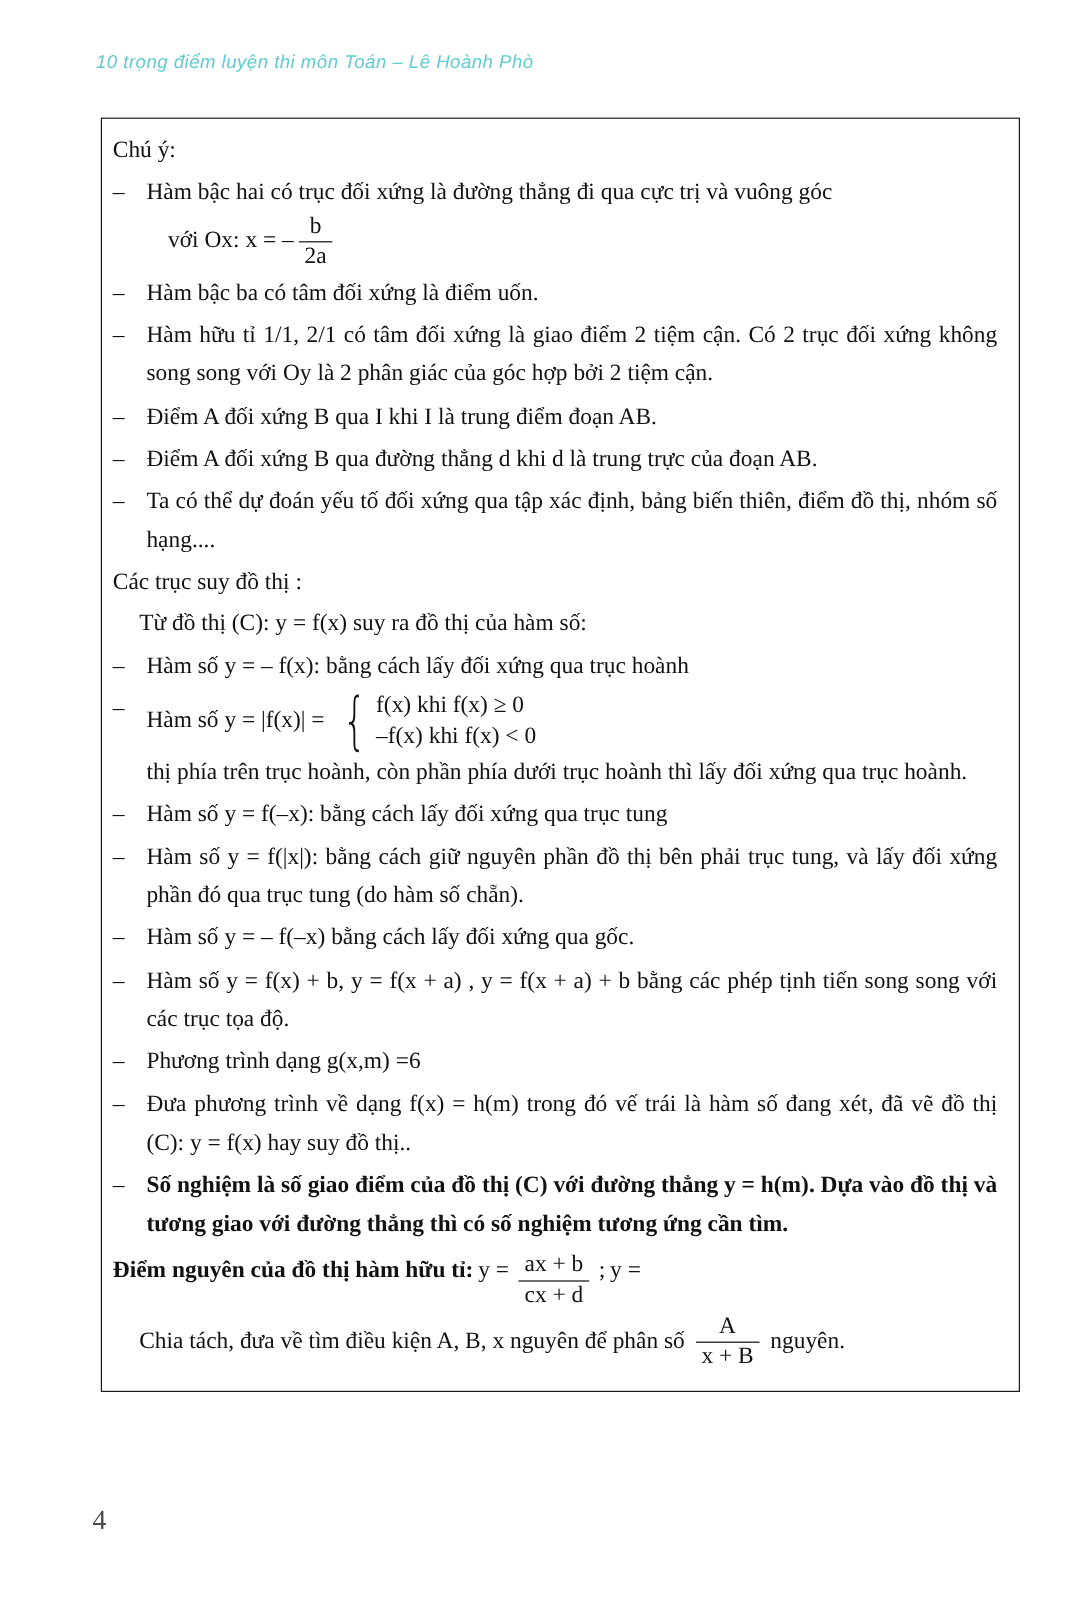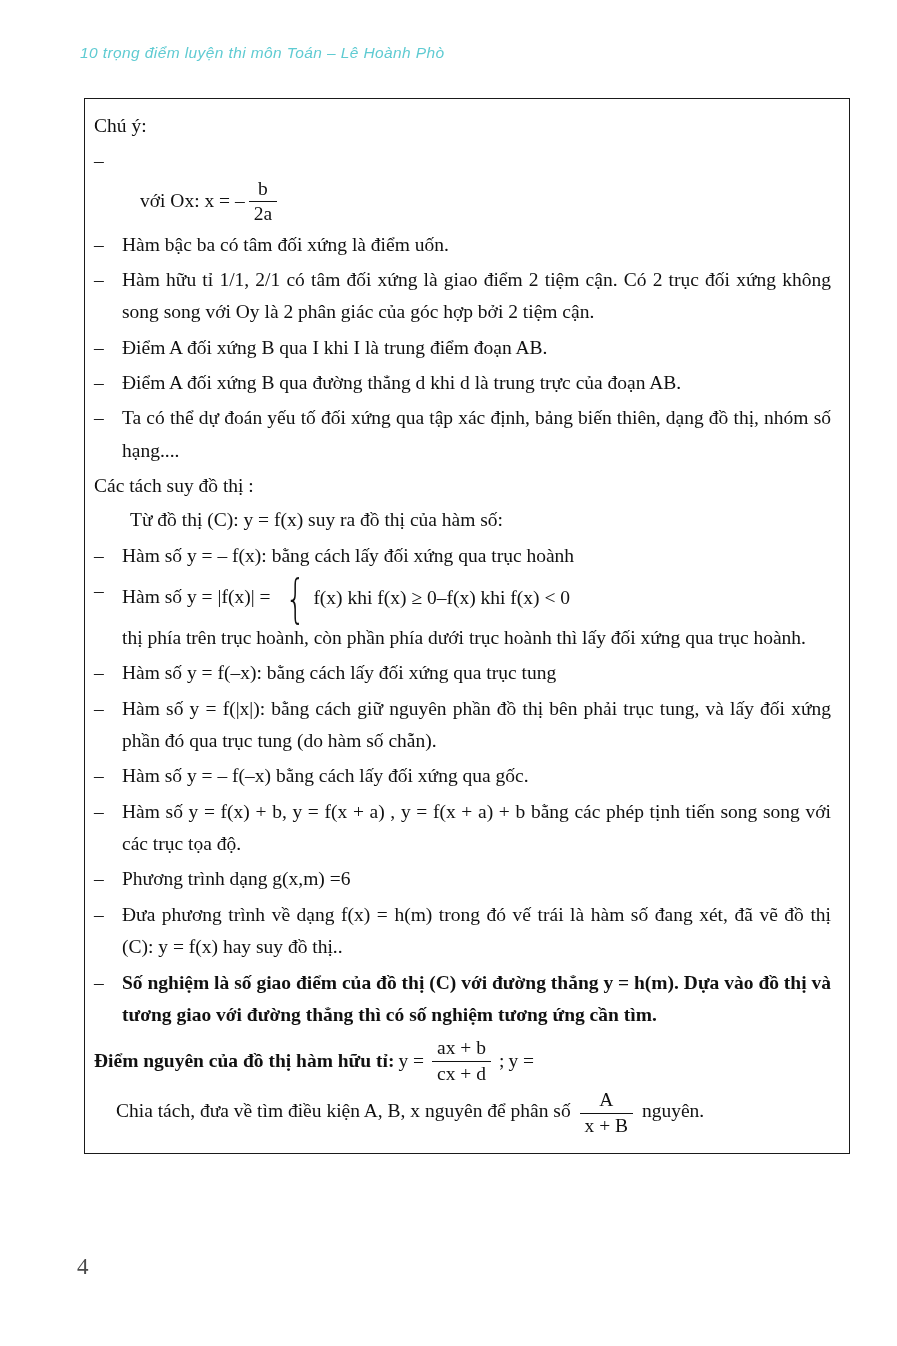--- a/index.html
+++ b/index.html
@@ -26,42 +26,42 @@
     padding: 8px 18px 16px 9px;
     font-size: 19.5px; line-height: 1.66;
   }
 
   .heading { font-weight: 400; margin: 3px 0 2px; }
 
   .li { display: flex; margin: 3px 0; }
   .li .dash { flex: 0 0 28px; }
   .li .body { flex: 1; text-align: justify; }
 
-  .intro { margin: 2px 0 2px 36px; }
+  .intro { margin: 2px 0 2px 22px; }
   .closing { margin: 4px 0 0 22px; }
   .bold { font-weight: 700; }
 
   .mathline { display: inline-flex; align-items: center; margin-left: 18px; }
 
   .frac {
     display: inline-block; vertical-align: middle;
     text-align: center; margin: 0 4px; line-height: 1.15;
   }
   .frac .num { display: block; padding: 0 5px 1px; border-bottom: 1.5px solid #111; }
   .frac .den { display: block; padding: 1px 5px 0; }
 
   .cases { display: inline-flex; align-items: center; vertical-align: middle; margin: 0 4px; }
   .cases .brace {
     font-family: "DejaVu Sans", sans-serif;
     font-size: 52px; font-weight: 100; line-height: 0.9;
     transform: scaleX(0.6); margin-right: 1px;
   }
-  .cases .rows { display: inline-flex; flex-direction: row; line-height: 1.35; text-align: left; }
-
-  .heading-math { margin-top: 6px; display: flex; align-items: center; flex-wrap: wrap; gap: 4px; }
+  .cases .rows { display: inline-flex; flex-direction: column; line-height: 1.35; text-align: left; }
+
+  .heading-math { margin-top: 6px; display: flex; align-items: flex-start; flex-wrap: wrap; gap: 4px; }
   .heading-math .heading-inline { font-weight: 700; }
 
   sup { font-size: 0.68em; }
 
   .page-number {
     position: absolute; left: 77px; top: 1254px;
     font-size: 23px; color: #4a4a4a;
   }
 </style>
 </head>
@@ -71,21 +71,21 @@
 
   <div class="running-header">10 trọng điểm luyện thi môn Toán – Lê Hoành Phò</div>
 
   <div class="content-box">
 
     <p class="heading">Chú ý:</p>
 
     <div class="li">
       <span class="dash">–</span>
       <div class="body">
-        <br>
+        <span>Hàm bậc hai có trục đối xứng là đường thẳng đi qua cực trị và vuông góc</span><br>
         <span class="mathline">
           <span>với Ox: x = –</span>
           <span class="frac">
             <span class="num">b</span>
             <span class="den">2a</span>
           </span>
         </span>
       </div>
     </div>
 
@@ -104,24 +104,24 @@
       <div class="body">Điểm A đối xứng B qua I khi I là trung điểm đoạn AB.</div>
     </div>
 
     <div class="li">
       <span class="dash">–</span>
       <div class="body">Điểm  A đối xứng B qua đường thẳng d khi d là trung trực của đoạn AB.</div>
     </div>
 
     <div class="li">
       <span class="dash">–</span>
-      <div class="body">Ta có thể dự đoán yếu tố đối xứng qua tập xác định, bảng biến thiên, dạng đồ thị, nhóm số hạng....</div>
-    </div>
-
-    <p class="heading">Các tách suy đồ thị :</p>
+      <div class="body">Ta có thể dự đoán yếu tố đối xứng qua tập xác định, bảng biến thiên, điểm đồ thị, nhóm số hạng....</div>
+    </div>
+
+    <p class="heading">Các trục suy đồ thị :</p>
 
     <p class="intro">Từ đồ thị (C): y = f(x) suy ra đồ thị của hàm số:</p>
 
     <div class="li">
       <span class="dash">–</span>
       <div class="body">Hàm số y = – f(x): bằng cách lấy đối xứng qua trục hoành</div>
     </div>
 
     <div class="li">
       <span class="dash">–</span>

